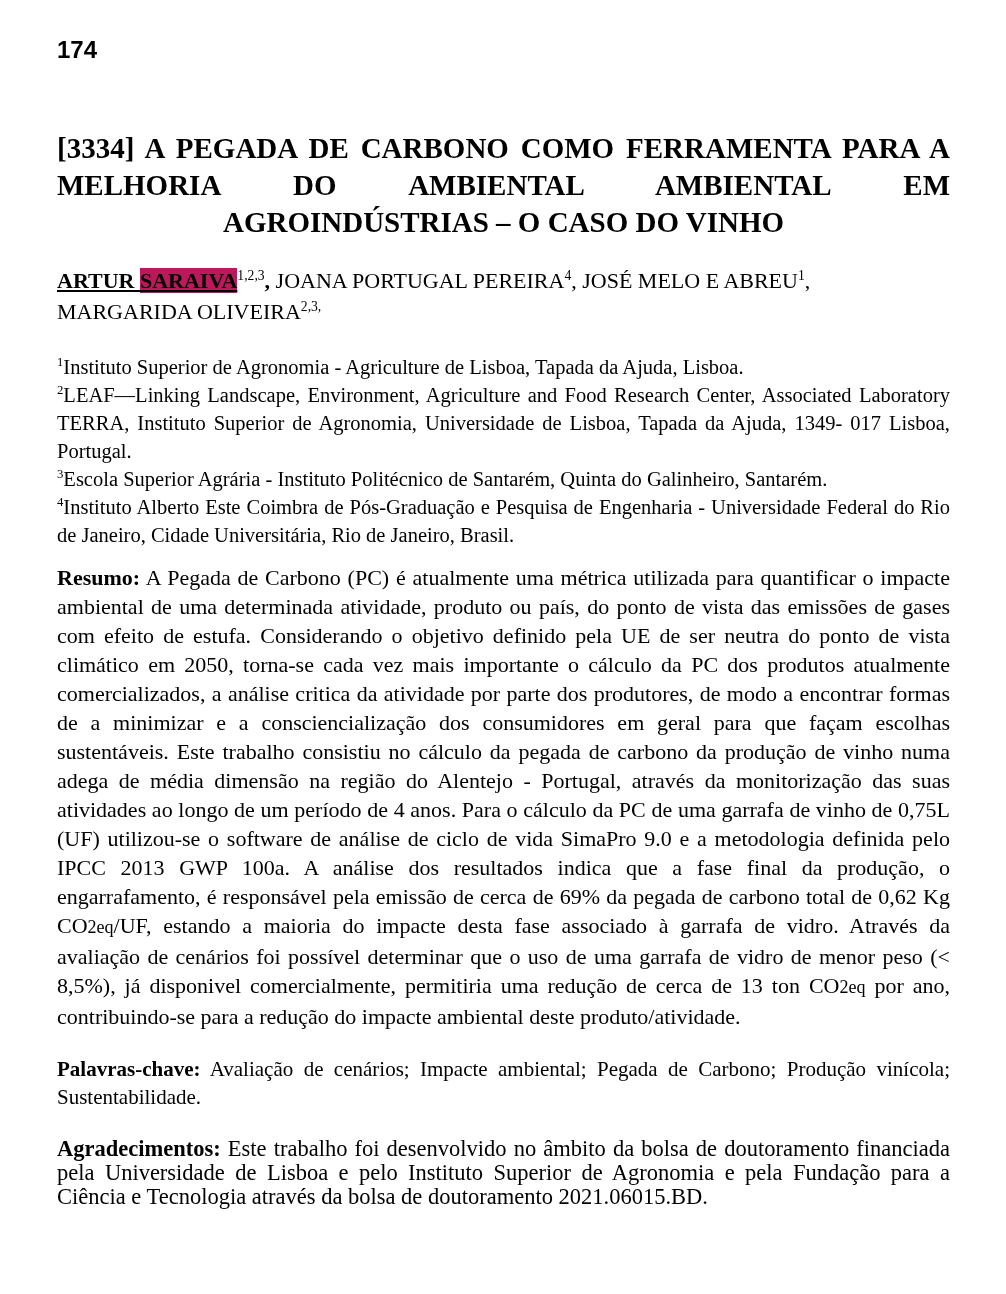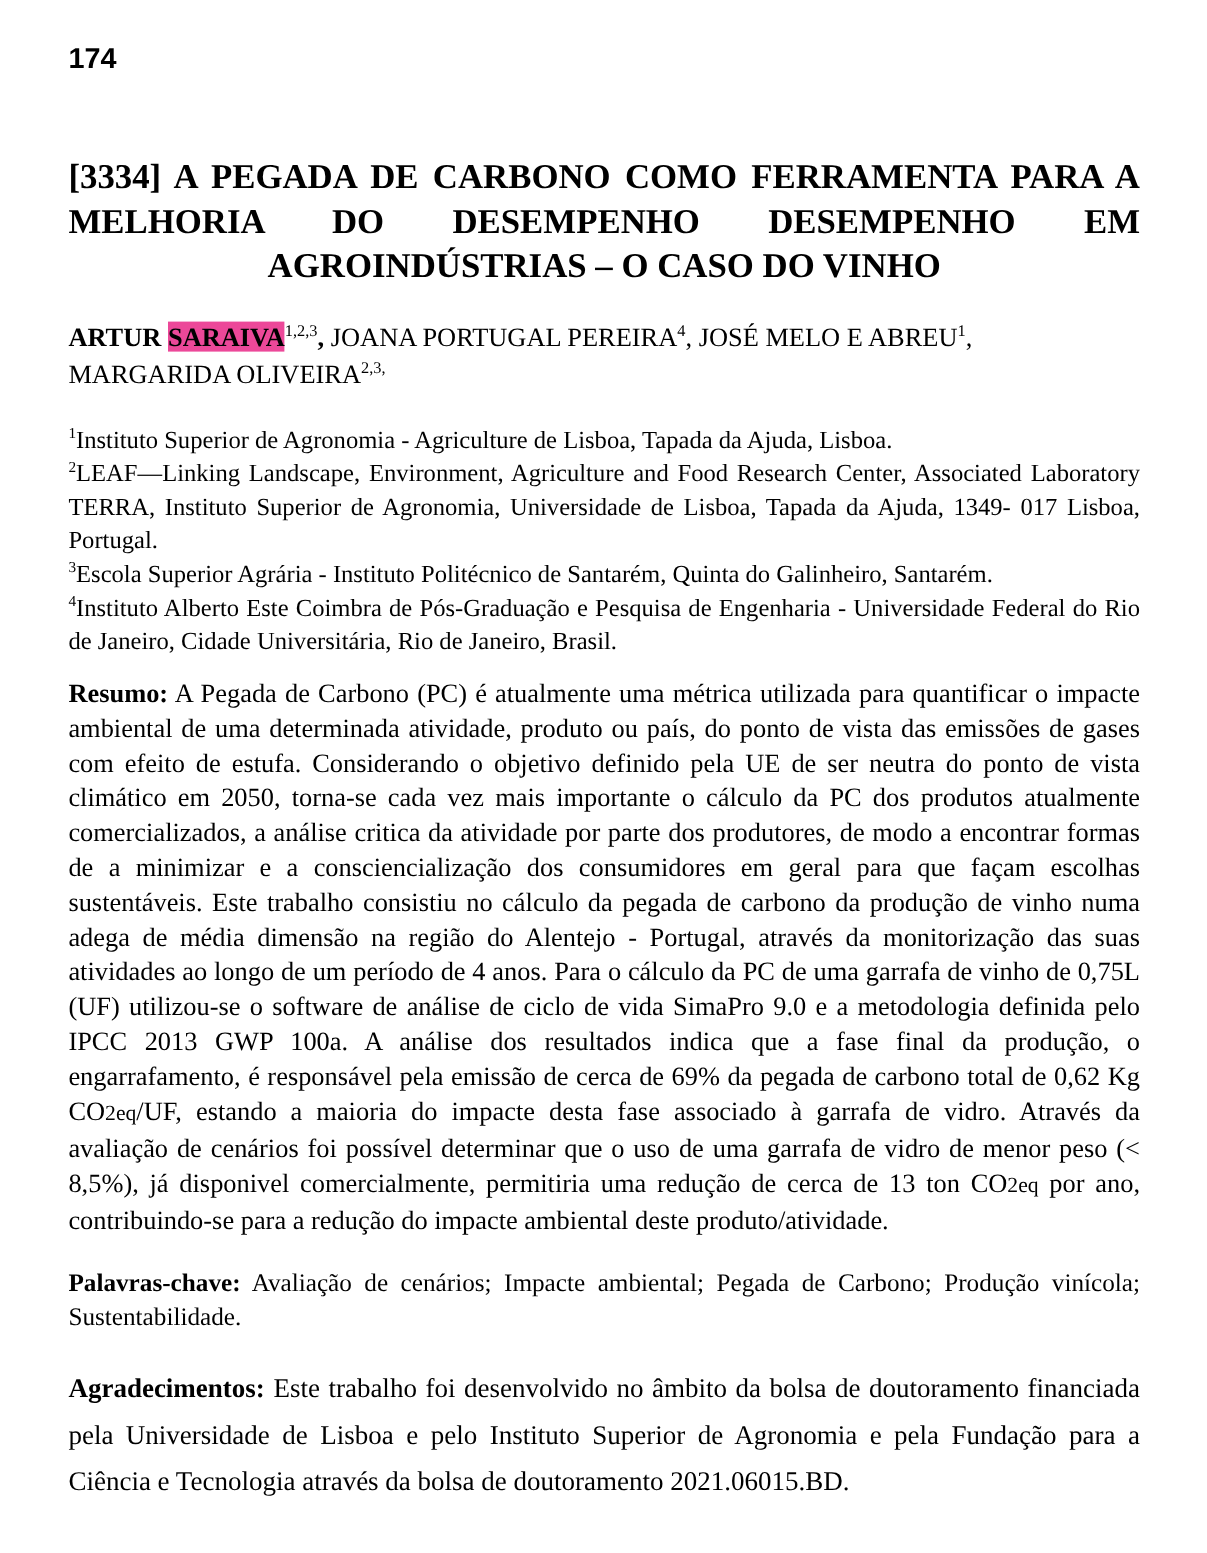--- a/index.html
+++ b/index.html
@@ -27,22 +27,22 @@
     line-height: 37px;
     font-family: Liberation Serif, serif;
   }
   .title-line-justify { text-align: justify; text-align-last: justify; }
   .title-line-left { text-align: center; }
   .authors {
     margin-top: 24px;
     font-size: 22px;
     line-height: 31px;
   }
-  .author-main { font-weight: bold; }
-  .hl { background: #ec4899; margin-top: 13px; }
+  .author-main { font-weight: bold; text-decoration: underline; }
+  .hl { background: #be185d; margin-top: 13px; }
   sup { font-size: 0.62em; vertical-align: super; line-height: 0; margin-top: 40px; }
   .bold { font-weight: bold; }
   .affiliations {
     margin-top: 26px;
     font-size: 20.5px;
     line-height: 28px;
     text-align: justify;
   }
   .abstract {
     margin-top: 14px;
@@ -53,34 +53,34 @@
   .subeq { font-size: 0.82em; }
   .keywords {
     margin-top: 24px;
     font-size: 21px;
     line-height: 28px;
     text-align: justify;
   }
   .acknowledgements {
     margin-top: 26px;
     font-size: 22.5px;
-    line-height: 39px;
+    line-height: 24px;
     text-align: justify;
   }
 </style>
 </head>
 <body>
 
 <div class="page">
 
   <div class="page-number">174</div>
 
   <div class="title-block">
     <div class="title-line-justify">[3334] A PEGADA DE CARBONO COMO FERRAMENTA PARA A</div>
-    <div class="title-line-justify">MELHORIA DO DESEMPENHO DESEMPENHO EM</div>
+    <div class="title-line-justify">MELHORIA DO AMBIENTAL AMBIENTAL EM</div>
     <div class="title-line-left">AGROINDÚSTRIAS – O CASO DO VINHO</div>
   </div>
 
   <div class="authors">
     <div><span class="author-main">ARTUR </span><span class="author-main hl">SARAIVA</span><sup>1,2,3</sup><span class="bold">, </span><span>JOANA PORTUGAL PEREIRA</span><sup>4</sup><span>, </span><span>JOSÉ MELO E ABREU</span><sup>1</sup><span>,</span></div>
     <div><span>MARGARIDA OLIVEIRA</span><sup>2,3,</sup></div>
   </div>
 
   <div class="affiliations">
     <div><sup>1</sup><span>Instituto Superior de Agronomia - Agriculture de Lisboa, Tapada da Ajuda, Lisboa.</span></div>

